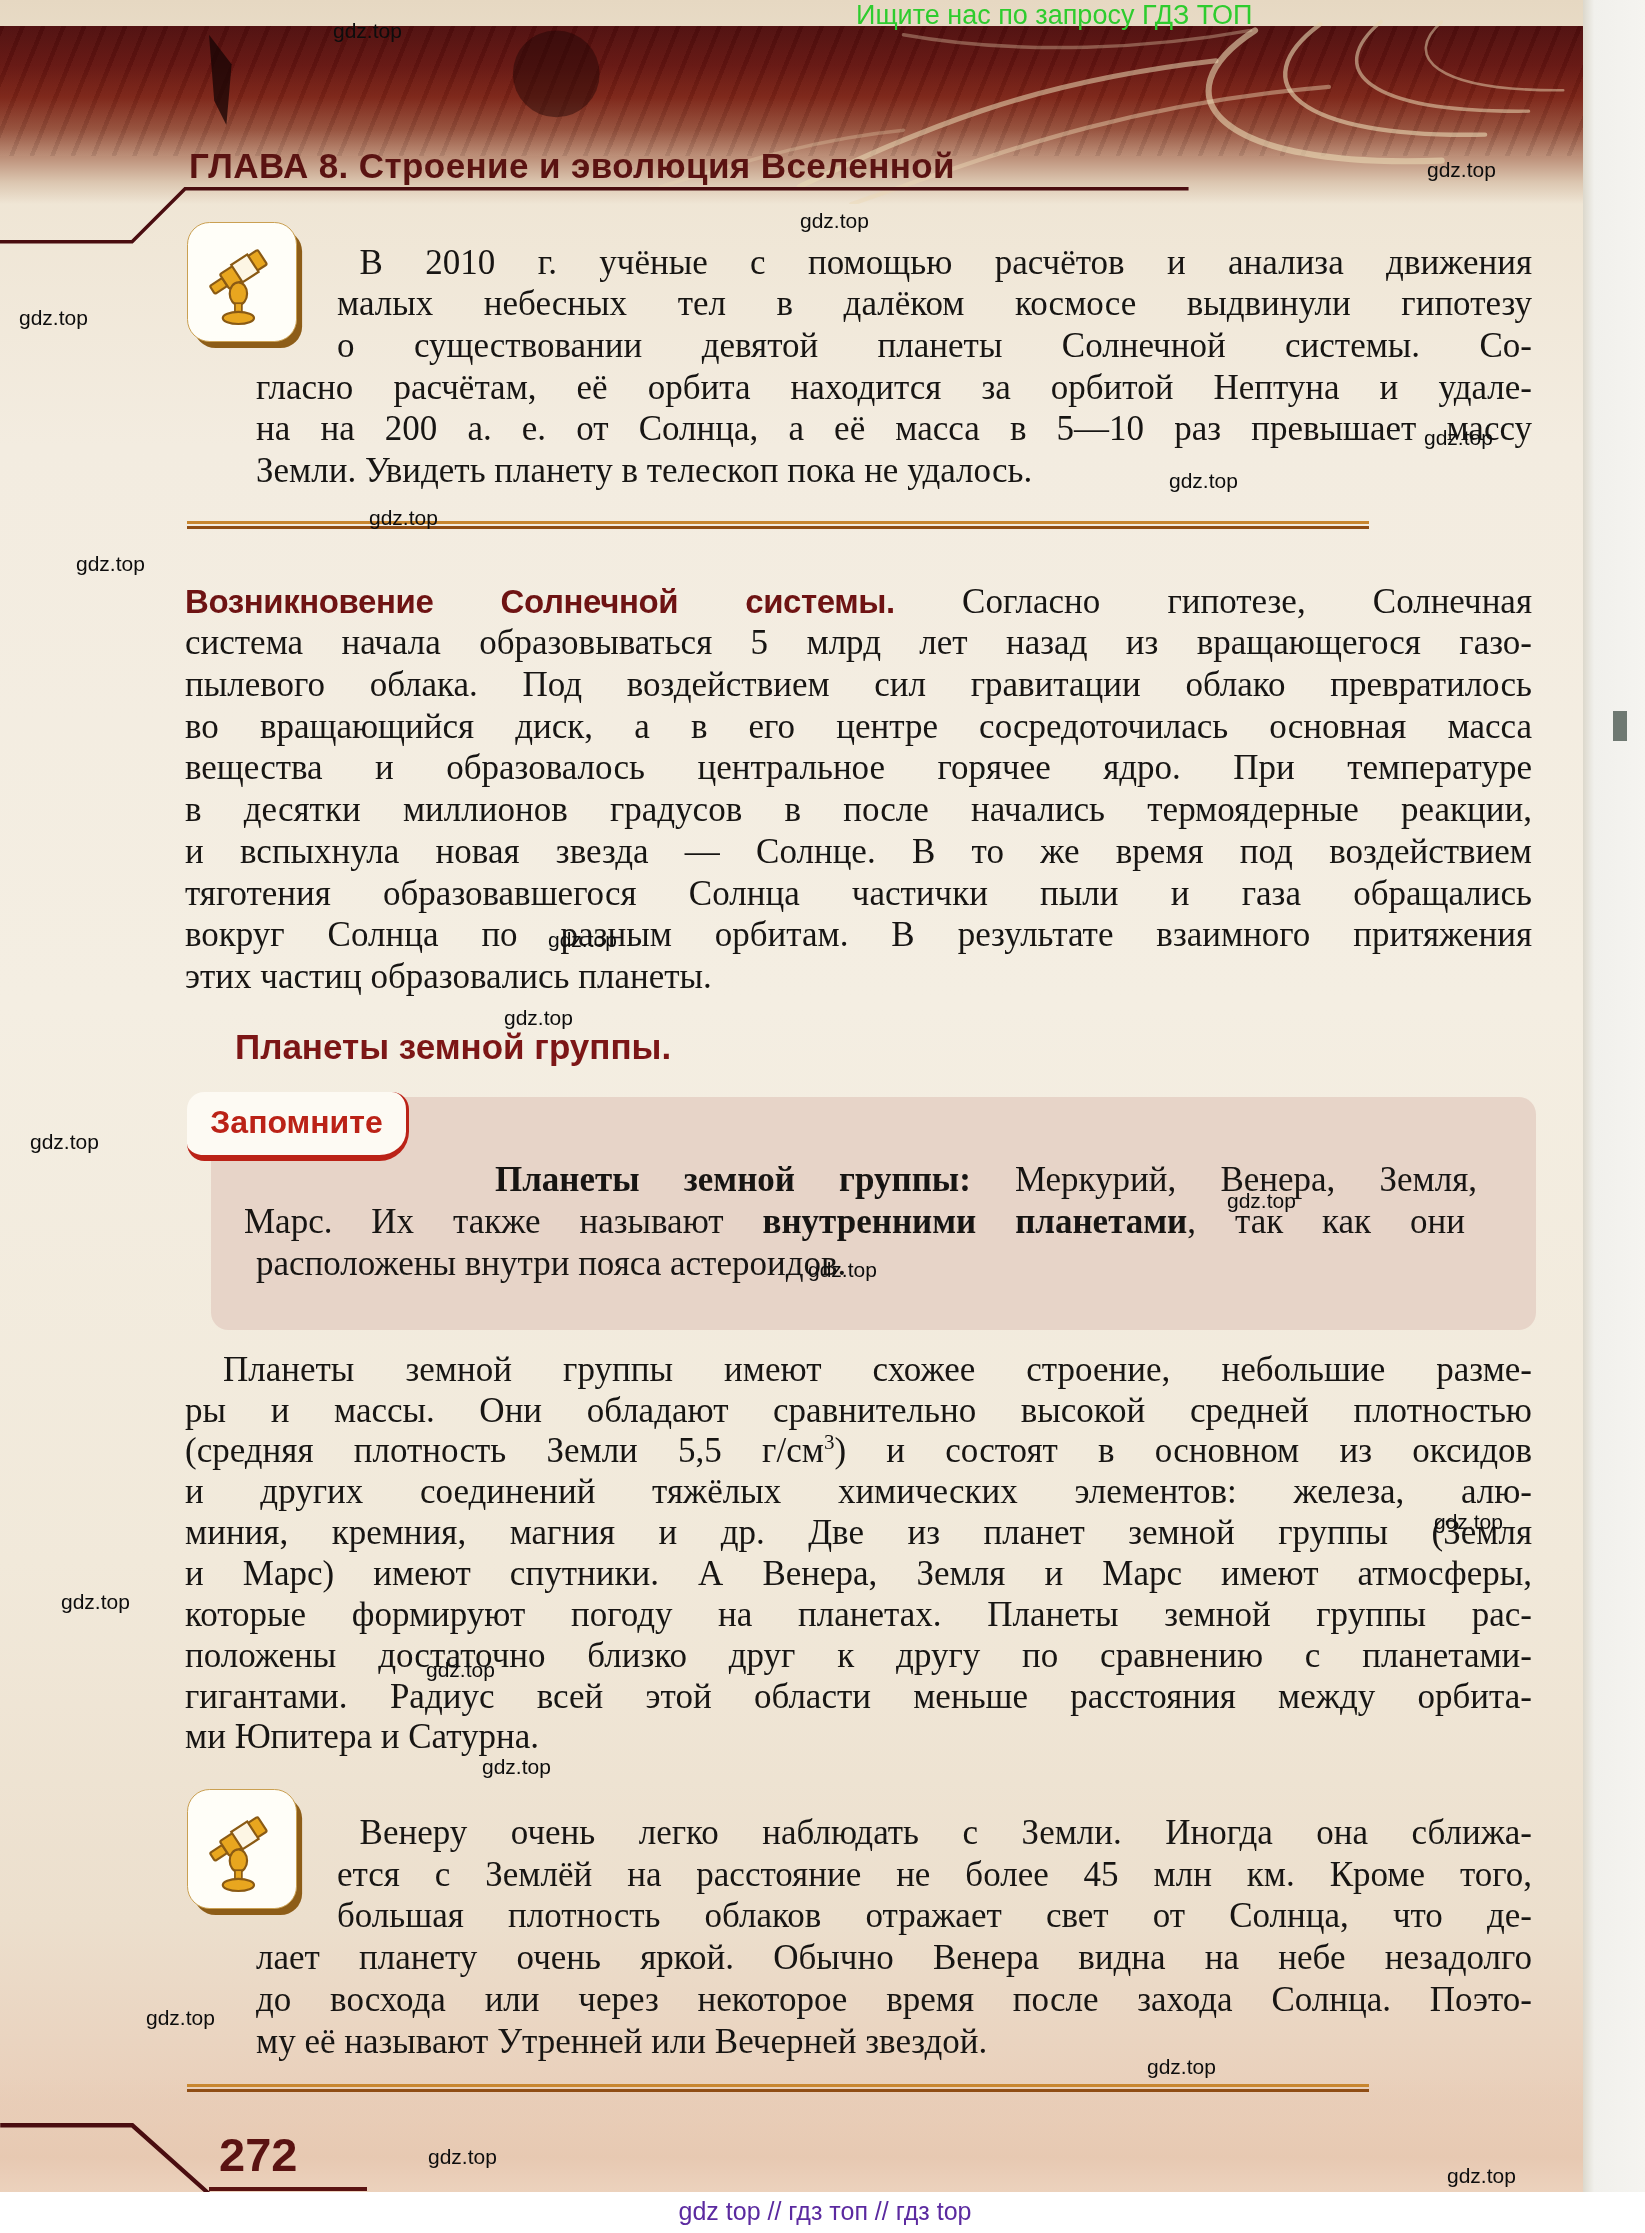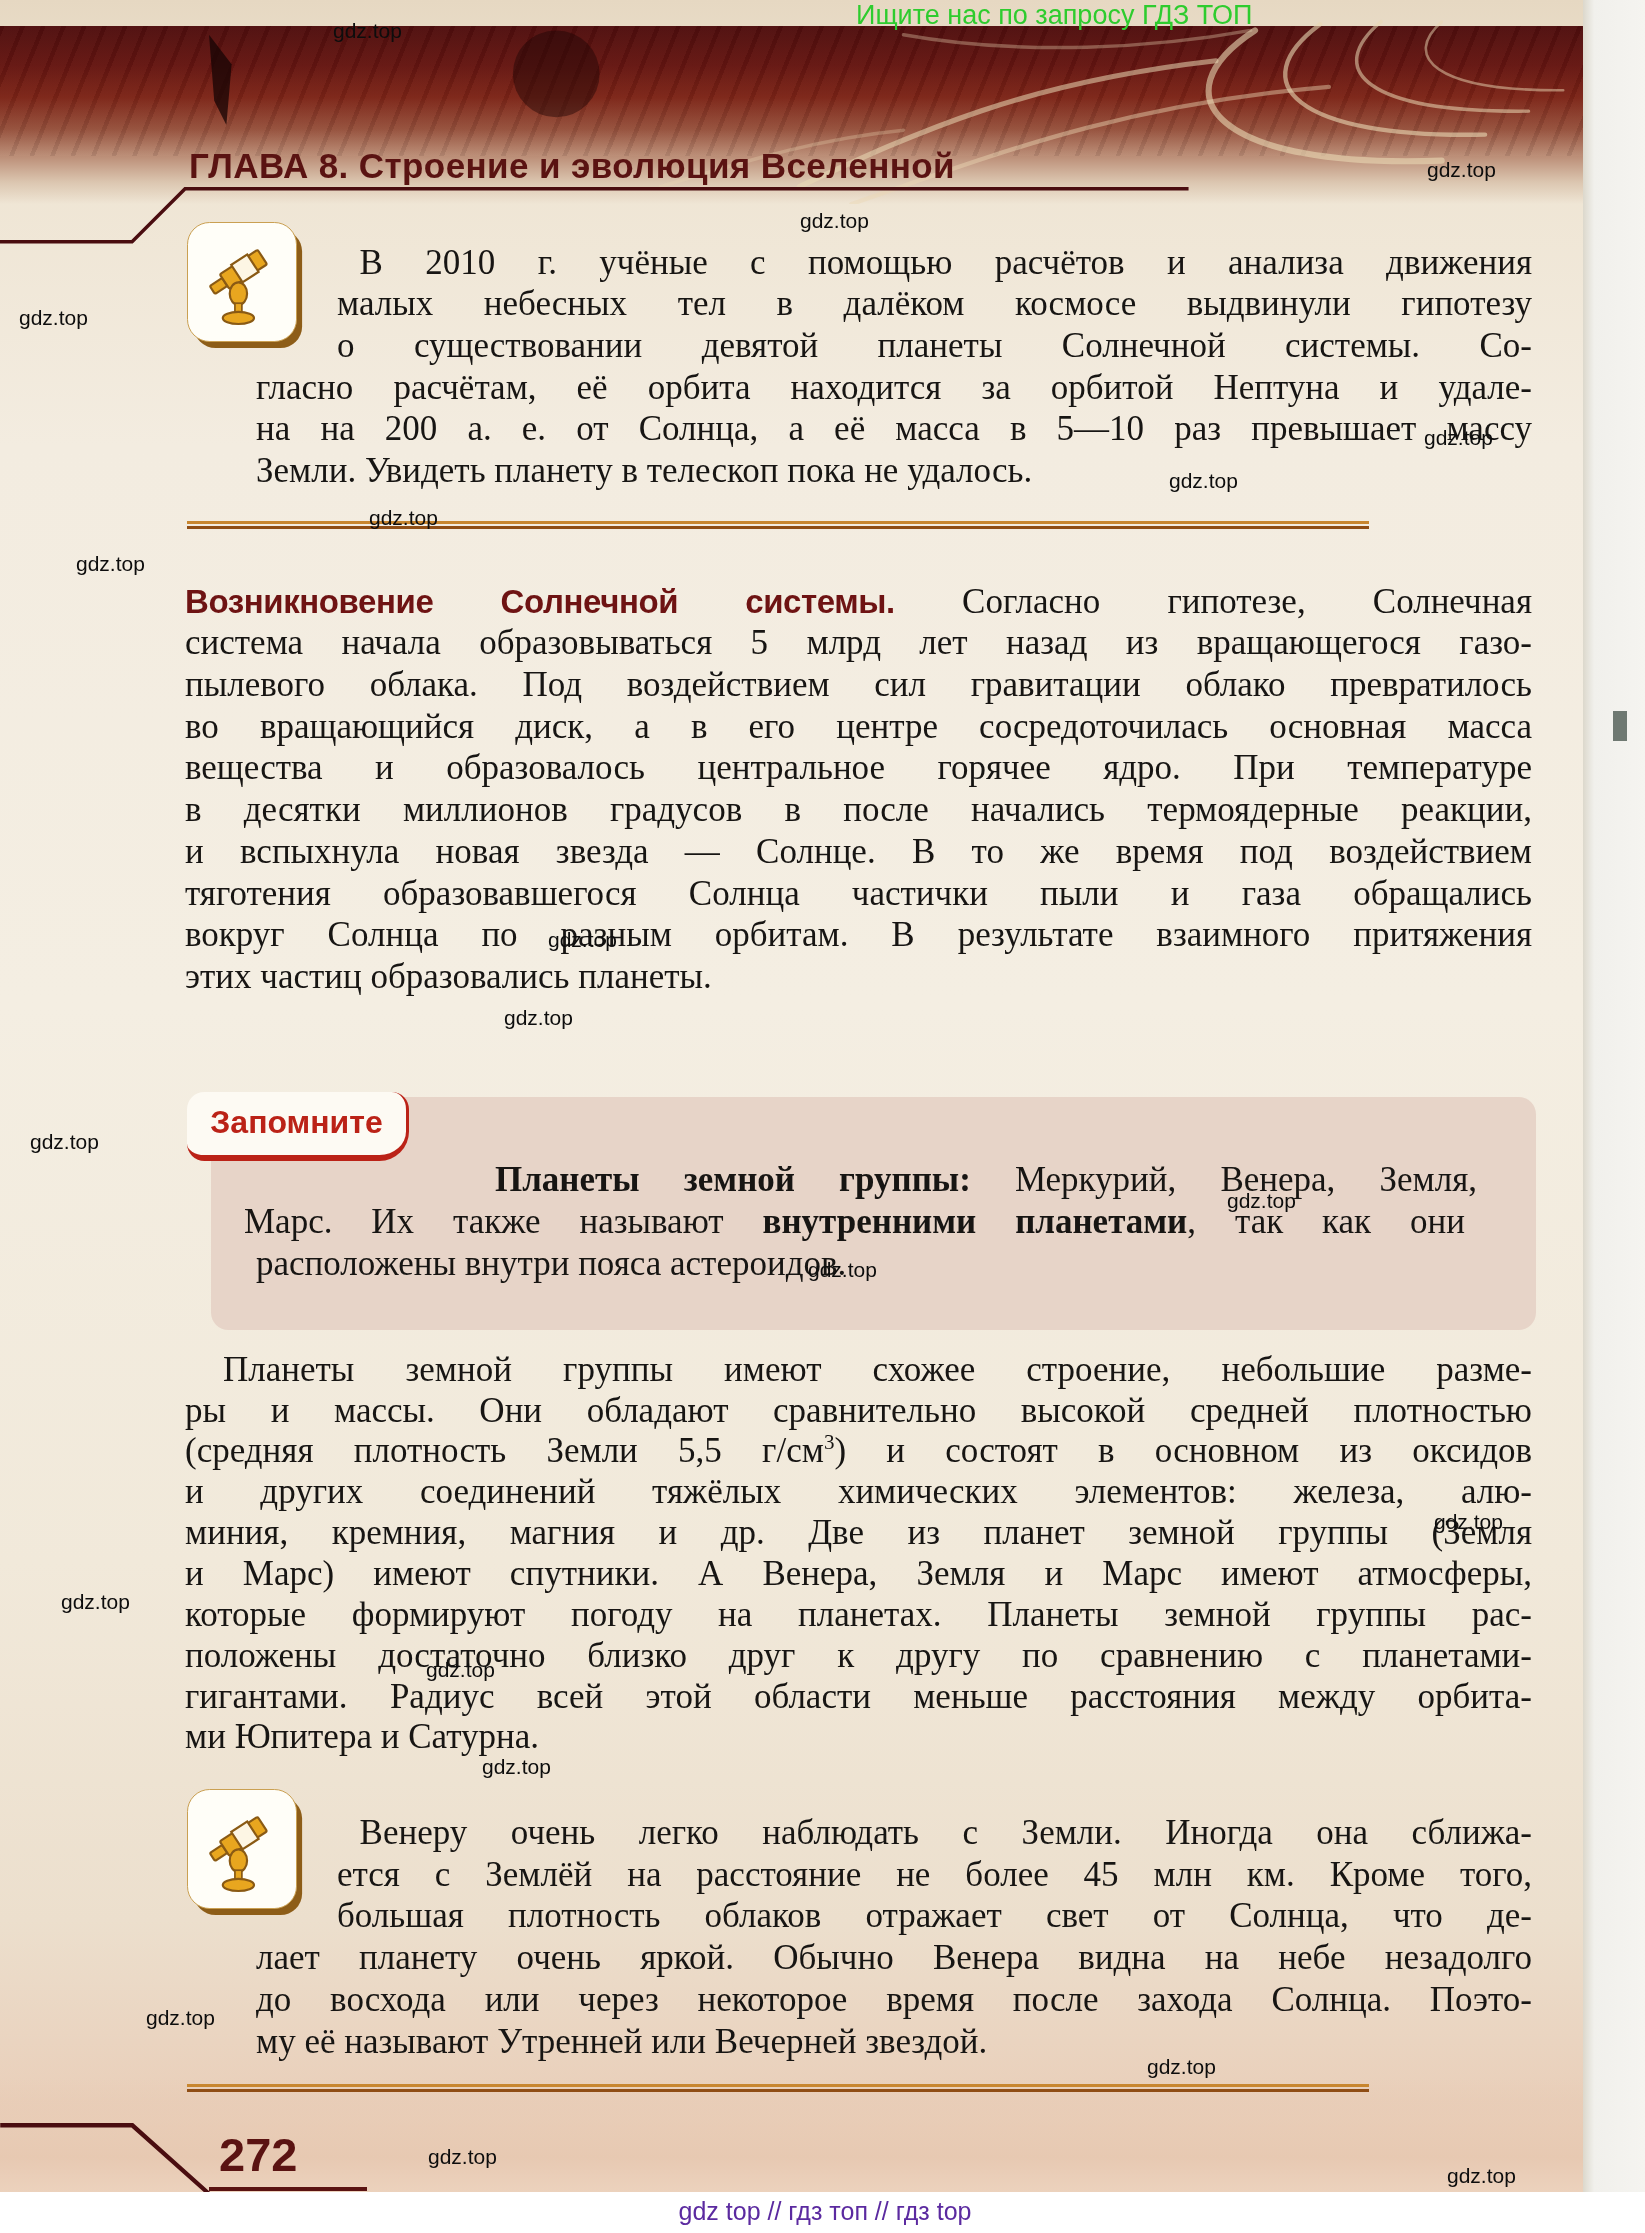--- a/index.html
+++ b/index.html
@@ -116,20 +116,21 @@
       <div class="tline" style="left: 185px; top: 664px; width: 1347px;"><span>пылевого облака. Под воздействием сил гравитации облако превратилось</span></div>
       <div class="tline" style="left: 185px; top: 706px; width: 1347px;"><span>во вращающийся диск, а в его центре сосредоточилась основная масса</span></div>
       <div class="tline" style="left: 185px; top: 747px; width: 1347px;"><span>вещества и образовалось центральное горячее ядро. При температуре</span></div>
       <div class="tline" style="left: 185px; top: 789px; width: 1347px;"><span>в десятки миллионов градусов в после начались термоядерные реакции,</span></div>
       <div class="tline" style="left: 185px; top: 831px; width: 1347px;"><span>и вспыхнула новая звезда — Солнце. В то же время под воздействием</span></div>
       <div class="tline" style="left: 185px; top: 873px; width: 1347px;"><span>тяготения образовавшегося Солнца частички пыли и газа обращались</span></div>
       <div class="tline" style="left: 185px; top: 914px; width: 1347px;"><span>вокруг Солнца по разным орбитам. В результате взаимного притяжения</span></div>
       <div class="tline last" style="left: 185px; top: 912px; width: 1347px; margin-top: 44px;"><span>этих частиц образовались планеты.</span></div>
     </div>
 
+  <div id="heading-terrestrial">Планеты земной группы.</div>
 
   <div id="remember-box"></div>
   <div id="remember-tab">Запомните</div>
   <div>
       <div class="tline" style="left: 495px; top: 1159px; width: 982px;"><span class="b">Планеты земной группы:</span><span> Меркурий, Венера, Земля,</span></div>
     </div>
   <div>
       <div class="tline" style="left: 244px; top: 1201px; width: 1221px;"><span>Марс. Их также называют </span><span class="b">внутренними планетами</span><span>, так как они</span></div>
       <div class="tline last" style="left: 256px; top: 1243px; width: 1221px;"><span>расположены внутри пояса астероидов.</span></div>
     </div>

